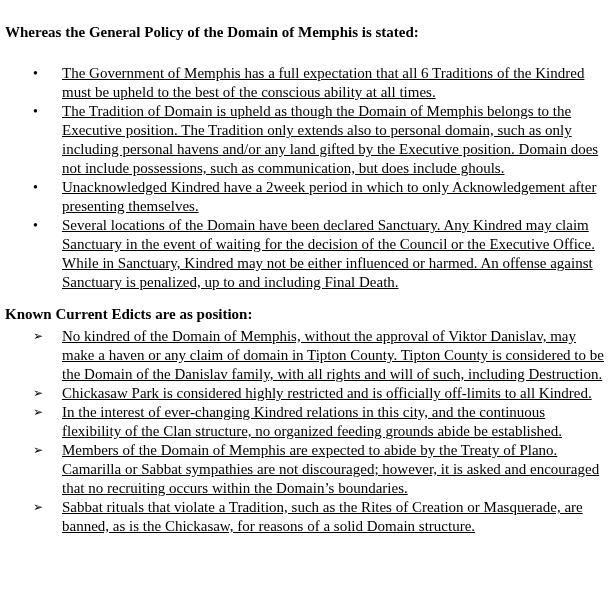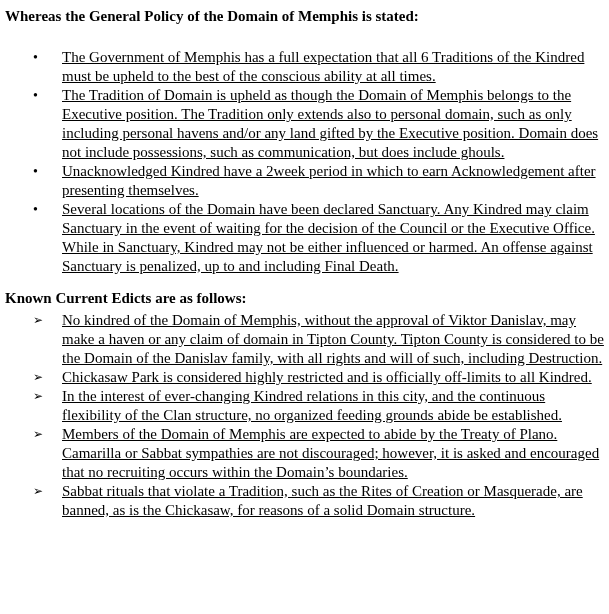--- a/index.html
+++ b/index.html
@@ -15,21 +15,21 @@
     font-family: "Liberation Serif", "DejaVu Serif", serif;
     font-size: 15px;
     line-height: 19px;
     padding: 7px 4px 0 5px;
     overflow: hidden;
   }
   .heading {
     font-weight: bold;
   }
   .h1 {
-    margin: 0 0 22px 0;
+    margin: 16px 0 22px 0;
   }
   .h2 {
     margin: 13px 0 3px 0;
   }
   .list {
     margin: 0;
   }
   .li {
     display: flex;
     align-items: flex-start;
@@ -63,29 +63,29 @@
       <div class="li">
         <span class="marker bullet-marker">•</span>
         <span class="li-text">The Government of Memphis has a full expectation that all 6 Traditions of the Kindred must be upheld to the best of the conscious ability at all times.</span>
       </div>
       <div class="li">
         <span class="marker bullet-marker">•</span>
         <span class="li-text">The Tradition of Domain is upheld as though the Domain of Memphis belongs to the Executive position. The Tradition only extends also to personal domain, such as only including personal havens and/or any land gifted by the Executive position. Domain does not include possessions, such as communication, but does include ghouls.</span>
       </div>
       <div class="li">
         <span class="marker bullet-marker">•</span>
-        <span class="li-text">Unacknowledged Kindred have a 2week period in which to earn Acknowledgement after presenting themselves.</span>
+        <span class="li-text">Unacknowledged Kindred have a 2week period in which to only Acknowledgement after presenting themselves.</span>
       </div>
       <div class="li">
         <span class="marker bullet-marker">•</span>
         <span class="li-text">Several locations of the Domain have been declared Sanctuary. Any Kindred may claim Sanctuary in the event of waiting for the decision of the Council or the Executive Office. While in Sanctuary, Kindred may not be either influenced or harmed. An offense against Sanctuary is penalized, up to and including Final Death.</span>
       </div>
     </div>
 
-  <div class="heading h2">Known Current Edicts are as follows:</div>
+  <div class="heading h2">Known Current Edicts are as position:</div>
 
   <div class="list">
       <div class="li">
         <span class="marker arrow-marker">➢</span>
         <span class="li-text">No kindred of the Domain of Memphis, without the approval of Viktor Danislav, may make a haven or any claim of domain in Tipton County. Tipton County is considered to be the Domain of the Danislav family, with all rights and will of such, including Destruction.</span>
       </div>
       <div class="li">
         <span class="marker arrow-marker">➢</span>
         <span class="li-text">Chickasaw Park is considered highly restricted and is officially off-limits to all Kindred.</span>
       </div>

